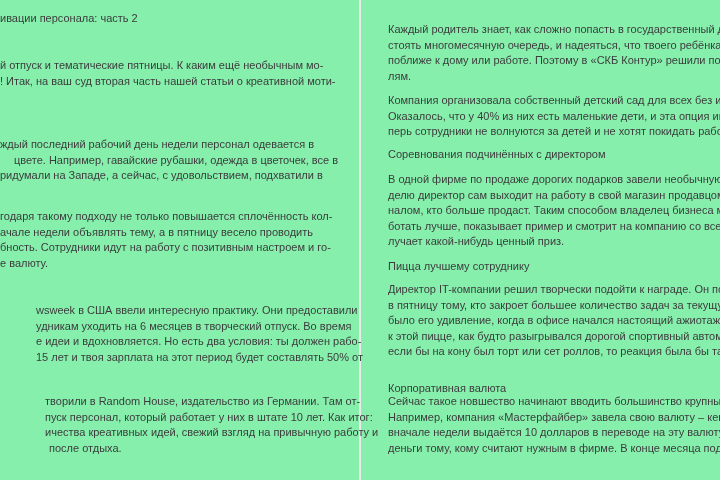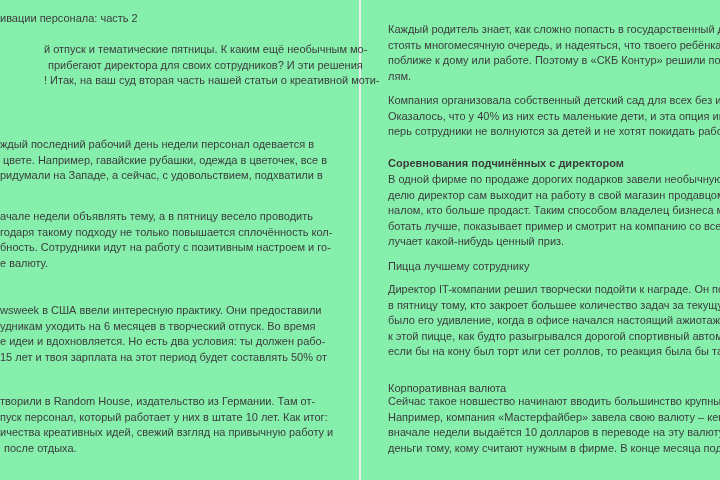--- a/index.html
+++ b/index.html
@@ -20,72 +20,71 @@
     top: 0;
     color: #3c3c3c;
     font-size: 11px;
     line-height: 15.5px;
   }
   .col-left  { left: 0;   width: 345px; }
   .col-right { left: 388px; width: 420px; }
   .block { position: absolute; left: 0; }
   .line { white-space: pre; }
   .indent-sm { padding-left: 4px; }
-  .indent-md { padding-left: 3px; }
+  .indent-md { padding-left: 14px; }
   .divider {
     position: absolute;
     top: 0; bottom: 0;
     left: 359px;
     width: 2px;
     background: #ebebeb;
   }
   
   .l-title { top: 11px; }
-  .l-p1 { top: 42px; margin-left: 44px; }
+  .l-p1 { top: 58px; }
   .l-p2 { top: 137px; }
   .l-p3 { top: 209px; }
-  .l-p4 { top: 303px; }
-  .l-p5 { top: 394px; }
+  .l-p4 { top: 303px; padding-left: 36px; }
+  .l-p5 { top: 394px; padding-left: 45px; }
   .l-hf { top: 463px; margin-top: 13px; }
   
   .r-p1 { top: 22px; }
   .r-p2 { top: 93px; }
-  .r-h1 { top: 156px; font-weight: bold; }
+  .r-h1 { top: 147px; }
   .r-p3 { top: 172px; }
   .r-h2 { top: 259px; }
   .r-p4 { top: 282px; }
   .r-h3 { top: 381px; }
   .r-p5 { top: 394px; }
 </style>
 </head>
 <body>
 
 <div class="viewport">
 
   <div class="divider"></div>
 
   <div class="col col-left">
 
     <div class="block l-title line">ивации персонала: часть 2</div>
 
     <div class="block l-p1">
       <div class="line">й отпуск и тематические пятницы. К каким ещё необычным мо-</div>
-      <div class="line indent-sm">прибегают директора для своих сотрудников? И эти решения</div>
       <div class="line">! Итак, на ваш суд вторая часть нашей статьи о креативной моти-</div>
     </div>
 
     <div class="block l-p2">
       <div class="line">ждый последний рабочий день недели персонал одевается в</div>
       <div class="line indent-md">цвете. Например, гавайские рубашки, одежда в цветочек, все в</div>
       <div class="line">ридумали на Западе, а сейчас, с удовольствием, подхватили в</div>
     </div>
 
     <div class="block l-p3">
+      <div class="line">годаря такому подходу не только повышается сплочённость кол-</div>
       <div class="line">ачале недели объявлять тему, а в пятницу весело проводить</div>
-      <div class="line">годаря такому подходу не только повышается сплочённость кол-</div>
       <div class="line">бность. Сотрудники идут на работу с позитивным настроем и го-</div>
       <div class="line">е валюту.</div>
     </div>
 
     <div class="block l-p4">
       <div class="line">wsweek в США ввели интересную практику. Они предоставили</div>
       <div class="line">удникам уходить на 6 месяцев в творческий отпуск. Во время</div>
       <div class="line">е идеи и вдохновляется. Но есть два условия: ты должен рабо-</div>
       <div class="line">15 лет и твоя зарплата на этот период будет составлять 50% от</div>
     </div>

